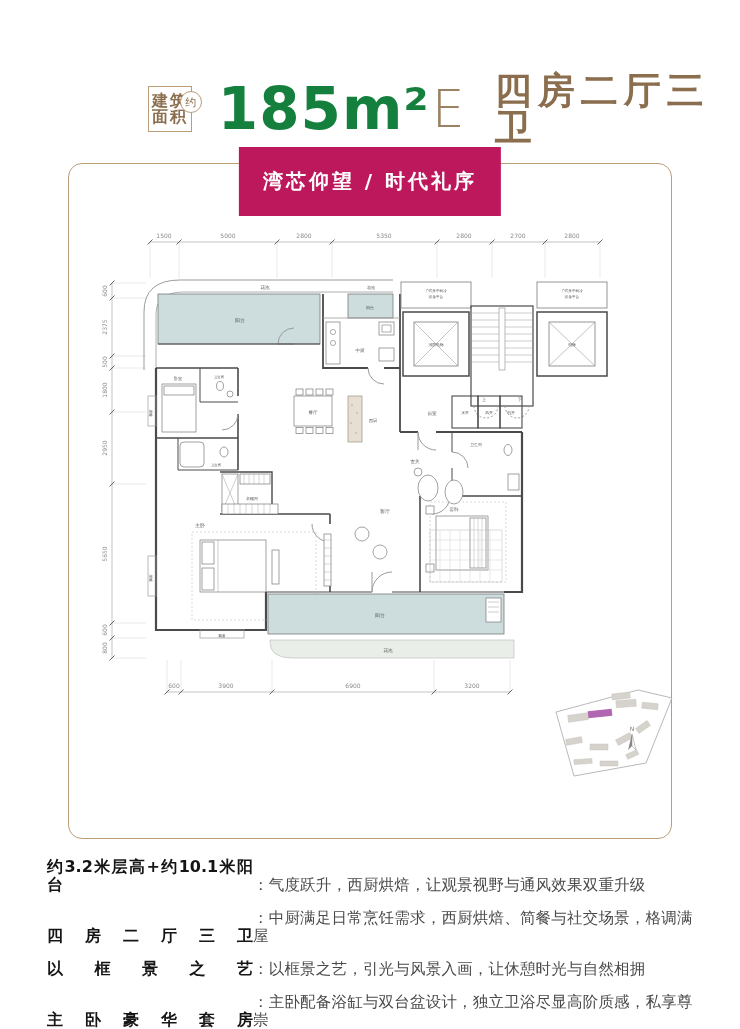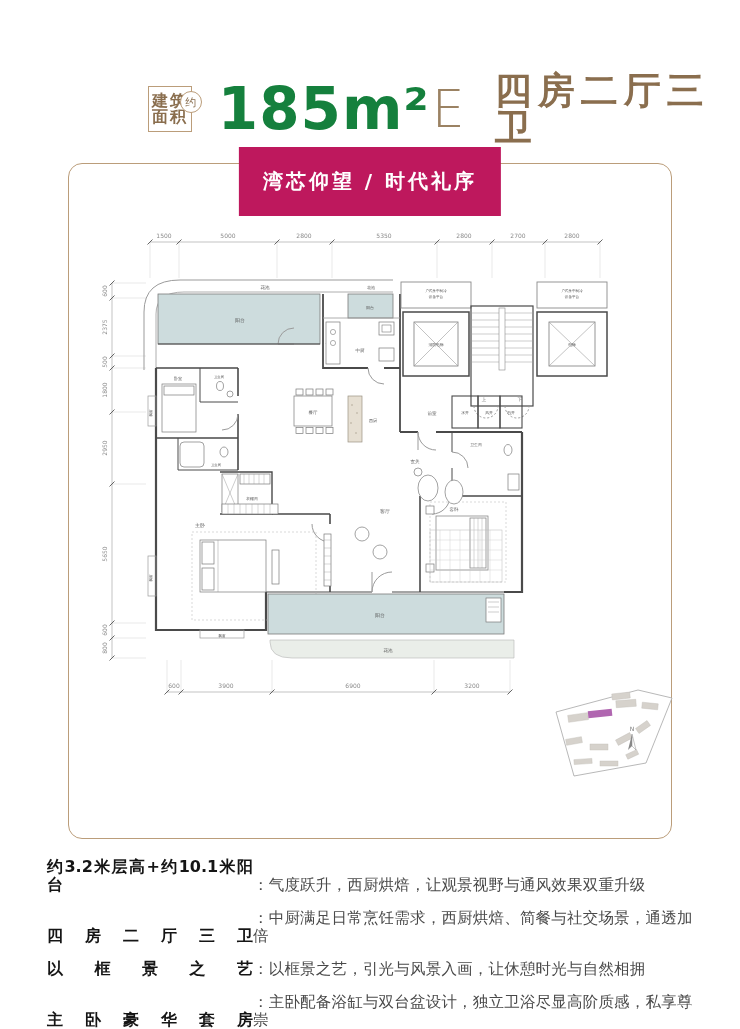--- a/index.html
+++ b/index.html
@@ -368,21 +368,21 @@
   </g>
 </svg>
 
 <div class="features">
   <div class="feat">
     <span class="lab">约3.2米层高+约10.1米阳台</span>
     <span class="des">：气度跃升，西厨烘焙，让观景视野与通风效果双重升级</span>
   </div>
   <div class="feat">
     <span class="lab">四房二厅三卫</span>
-    <span class="des">：中厨满足日常烹饪需求，西厨烘焙、简餐与社交场景，通透加倍</span>
+    <span class="des">：中厨满足日常烹饪需求，西厨烘焙、简餐与社交场景，格调满屋</span>
   </div>
   <div class="feat">
     <span class="lab">以框景之艺</span>
     <span class="des">：以框景之艺，引光与风景入画，让休憩时光与自然相拥</span>
   </div>
   <div class="feat">
     <span class="lab">主卧豪华套房</span>
     <span class="des">：主卧配备浴缸与双台盆设计，独立卫浴尽显高阶质感，私享尊崇</span>
   </div>
 </div>

